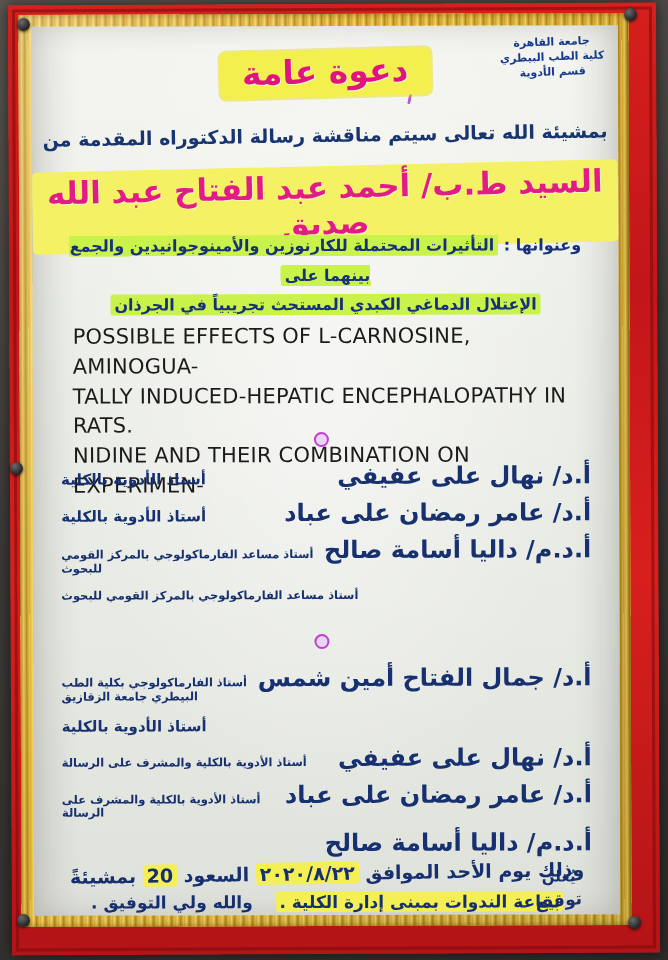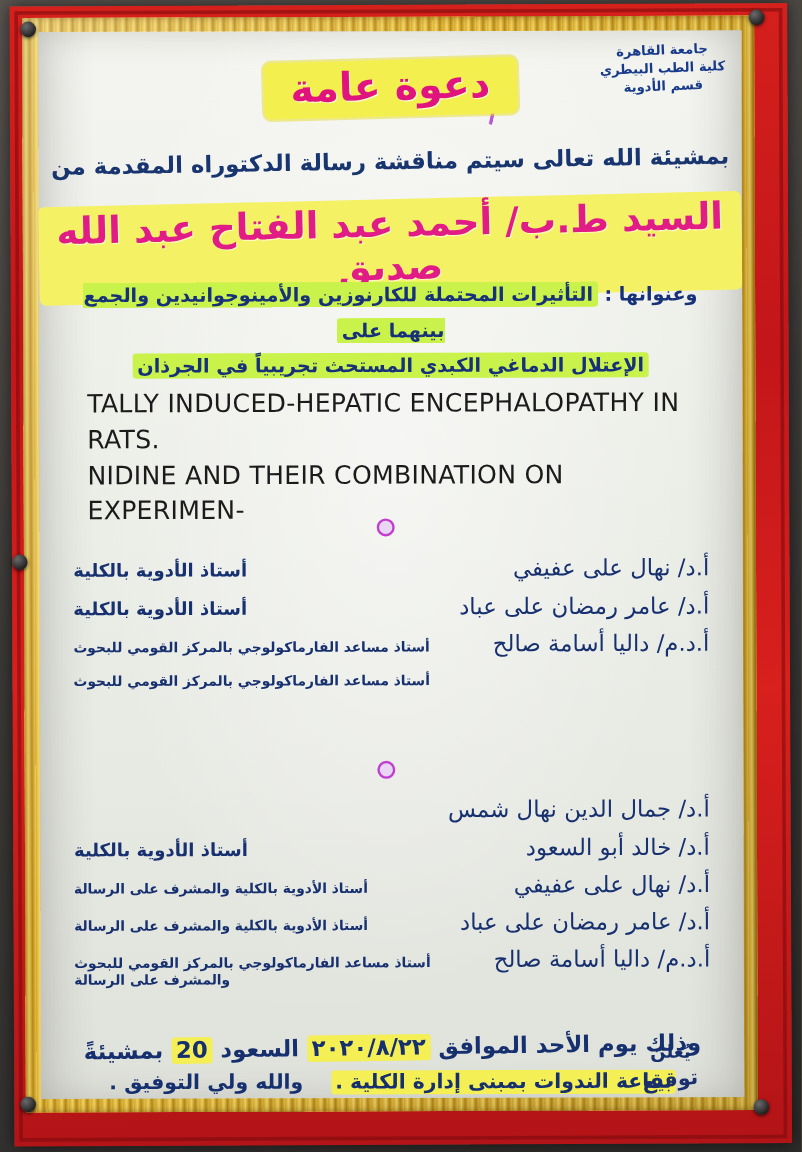--- a/index.html
+++ b/index.html
@@ -264,22 +264,22 @@
   .row {
     display: flex;
     direction: rtl;
     align-items: baseline;
     justify-content: flex-start;
     gap: 10px;
     margin-bottom: 9px;
   }
   .row .rank-name {
     color: #17306f;
-    font-weight: normal;
-    font-size: 19px;
+    font-weight: bold;
+    font-size: 24px;
     white-space: nowrap;
   }
   .row .role {
     color: #17306f;
     font-size: 11.5px;
     font-weight: bold;
     line-height: 1.2;
     flex: 1;
     text-align: left;
     padding-top: 4px;
@@ -361,20 +361,21 @@
       </div>
 
       <div class="artitle ar">
         <span>وعنوانها :</span>
         <span class="hl">التأثيرات المحتملة للكارنوزين والأمينوجوانيدين والجمع بينهما على</span>
         <br>
         <span class="hl">الإعتلال الدماغي الكبدي المستحث تجريبياً في الجرذان</span>
       </div>
 
       <div class="entitle">
+        <div>POSSIBLE EFFECTS OF L-CARNOSINE, AMINOGUA-</div>
         <div>TALLY INDUCED-HEPATIC ENCEPHALOPATHY IN RATS.</div>
         <div>NIDINE AND THEIR COMBINATION ON EXPERIMEN-</div>
       </div>
 
       <div class="sec-head-wrap sup-head ar">
         <div class="sec-head">
           <span class="bullet"></span>
         </div>
       </div>
 
@@ -397,37 +398,36 @@
       </div>
 
       <div class="sec-head-wrap jury-head ar">
         <div class="sec-head">
           <span class="bullet"></span>
         </div>
       </div>
 
       <div class="rows jury-rows ar">
         <div class="row">
-          <span class="rank-name">أ.د/ جمال الدين نهال شمس</span>
-        </div>
-        <div class="row">
-          <span class="rank-name">أ.د/ خالد أبو السعود</span>
+          <span class="rank-name">أ.د/ جمال الفتاح أمين شمس</span>
+          <span class="role">أستاذ الفارماكولوجي بكلية الطب البيطري جامعة الزقازيق</span>
+        </div>
+        <div class="row">
           <span class="role big">أستاذ الأدوية بالكلية</span>
         </div>
         <div class="row">
           <span class="rank-name">أ.د/ نهال على عفيفي</span>
           <span class="role">أستاذ الأدوية بالكلية والمشرف على الرسالة</span>
         </div>
         <div class="row">
           <span class="rank-name">أ.د/ عامر رمضان على عباد</span>
           <span class="role">أستاذ الأدوية بالكلية والمشرف على الرسالة</span>
         </div>
         <div class="row">
           <span class="rank-name">أ.د.م/ داليا أسامة صالح</span>
-          <span class="role">أستاذ مساعد الفارماكولوجي بالمركز القومي للبحوث والمشرف على الرسالة</span>
         </div>
       </div>
 
       <div class="dateline ar">
         <span>وذلك يوم الأحد الموافق</span>
         <span class="hl">٢٠٢٠/٨/٢٢</span>
         <span>السعود</span>
         <span class="hl">20</span>
         <span>بمشيئةً</span>
       </div>

